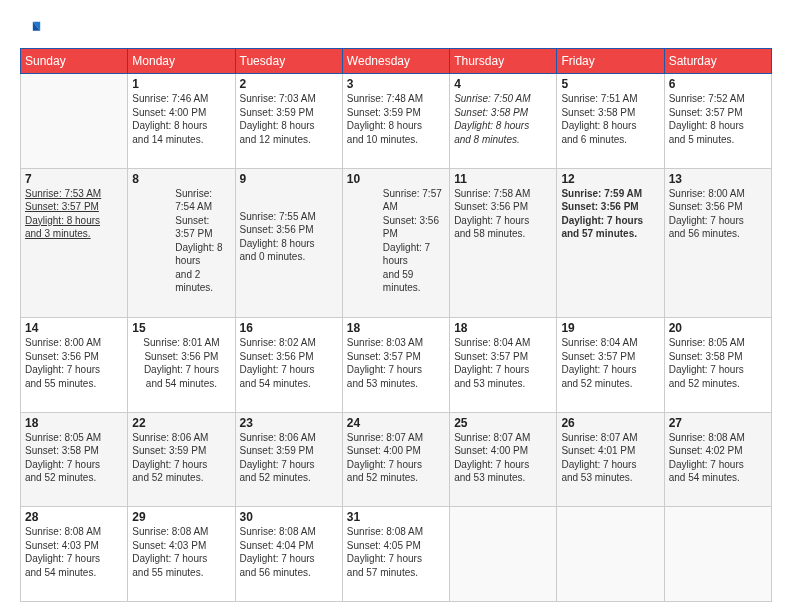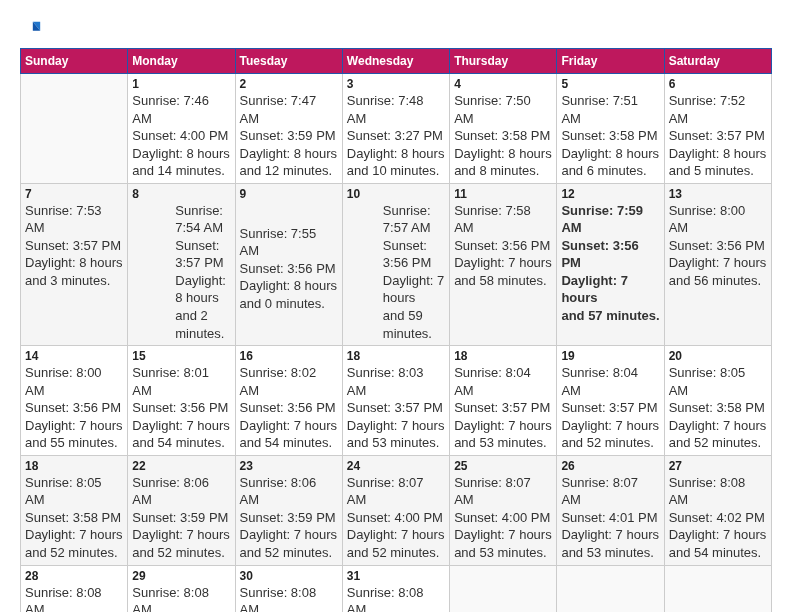--- a/index.html
+++ b/index.html
@@ -54,45 +54,45 @@
       margin-top: 2px;
     }
     .calendar {
       flex: 1;
       border: 1px solid #ccc;
       border-collapse: collapse;
       width: 100%;
       table-layout: fixed;
     }
     .calendar th {
-      background: #be185d;
+      background: #ef4444;
       color: #fff;
       font-size: 12px;
-      font-weight: bold;
+      font-weight: normal;
       padding: 5px 4px;
       text-align: left;
       border: 1px solid #2255aa;
     }
     .calendar td {
       border: 1px solid #ccc;
       vertical-align: top;
       padding: 3px 4px;
       font-size: 9.5px;
       color: #333;
       height: 82px;
     }
     .day-number {
       font-size: 12px;
       font-weight: bold;
       color: #222;
       display: block;
       margin-bottom: 1px;
     }
     .day-info {
-      font-size: 13px;
+      font-size: 10px;
       line-height: 1.35;
       color: #333;
     }
     .empty-cell {
       background: #f9f9f9;
     }
     .row-alt {
       background: #f5f5f5;
     }
   </style>
@@ -134,35 +134,35 @@
           <td class="empty-cell"></td>
           <td>
             <span class="day-number">1</span>
             <div class="day-info" style="white-space: pre-line;">Sunrise: 7:46 AM
 Sunset: 4:00 PM
 Daylight: 8 hours
 and 14 minutes.</div>
           </td>
           <td>
             <span class="day-number">2</span>
-            <div class="day-info" style="white-space: pre-line;">Sunrise: 7:47 AM
+            <div class="day-info" style="white-space: pre-line;">Sunrise: 7:03 AM
 Sunset: 3:59 PM
 Daylight: 8 hours
 and 12 minutes.</div>
           </td>
           <td>
             <span class="day-number">3</span>
             <div class="day-info" style="white-space: pre-line;">Sunrise: 7:48 AM
-Sunset: 3:27 PM
+Sunset: 3:59 PM
 Daylight: 8 hours
 and 10 minutes.</div>
           </td>
           <td>
             <span class="day-number">4</span>
-            <div class="day-info" style="white-space: pre-line;">Sunrise: 7:50 AM
+            <div class="day-info" style="white-space: pre-line; font-style: italic;">Sunrise: 7:50 AM
 Sunset: 3:58 PM
 Daylight: 8 hours
 and 8 minutes.</div>
           </td>
           <td>
             <span class="day-number">5</span>
             <div class="day-info" style="white-space: pre-line;">Sunrise: 7:51 AM
 Sunset: 3:58 PM
 Daylight: 8 hours
 and 6 minutes.</div>
@@ -171,21 +171,21 @@
             <span class="day-number">6</span>
             <div class="day-info" style="white-space: pre-line;">Sunrise: 7:52 AM
 Sunset: 3:57 PM
 Daylight: 8 hours
 and 5 minutes.</div>
           </td>
         </tr>
         <tr class="row-alt">
           <td>
             <span class="day-number">7</span>
-            <div class="day-info" style="white-space: pre-line;">Sunrise: 7:53 AM
+            <div class="day-info" style="white-space: pre-line; text-decoration: underline;">Sunrise: 7:53 AM
 Sunset: 3:57 PM
 Daylight: 8 hours
 and 3 minutes.</div>
           </td>
           <td>
             <span class="day-number">8</span>
             <div class="day-info" style="white-space: pre-line; margin-left: 43px;">Sunrise: 7:54 AM
 Sunset: 3:57 PM
 Daylight: 8 hours
 and 2 minutes.</div>
@@ -229,21 +229,21 @@
         <tr>
           <td>
             <span class="day-number">14</span>
             <div class="day-info" style="white-space: pre-line;">Sunrise: 8:00 AM
 Sunset: 3:56 PM
 Daylight: 7 hours
 and 55 minutes.</div>
           </td>
           <td>
             <span class="day-number">15</span>
-            <div class="day-info" style="white-space: pre-line;">Sunrise: 8:01 AM
+            <div class="day-info" style="white-space: pre-line; text-align: center;">Sunrise: 8:01 AM
 Sunset: 3:56 PM
 Daylight: 7 hours
 and 54 minutes.</div>
           </td>
           <td>
             <span class="day-number">16</span>
             <div class="day-info" style="white-space: pre-line;">Sunrise: 8:02 AM
 Sunset: 3:56 PM
 Daylight: 7 hours
 and 54 minutes.</div>

